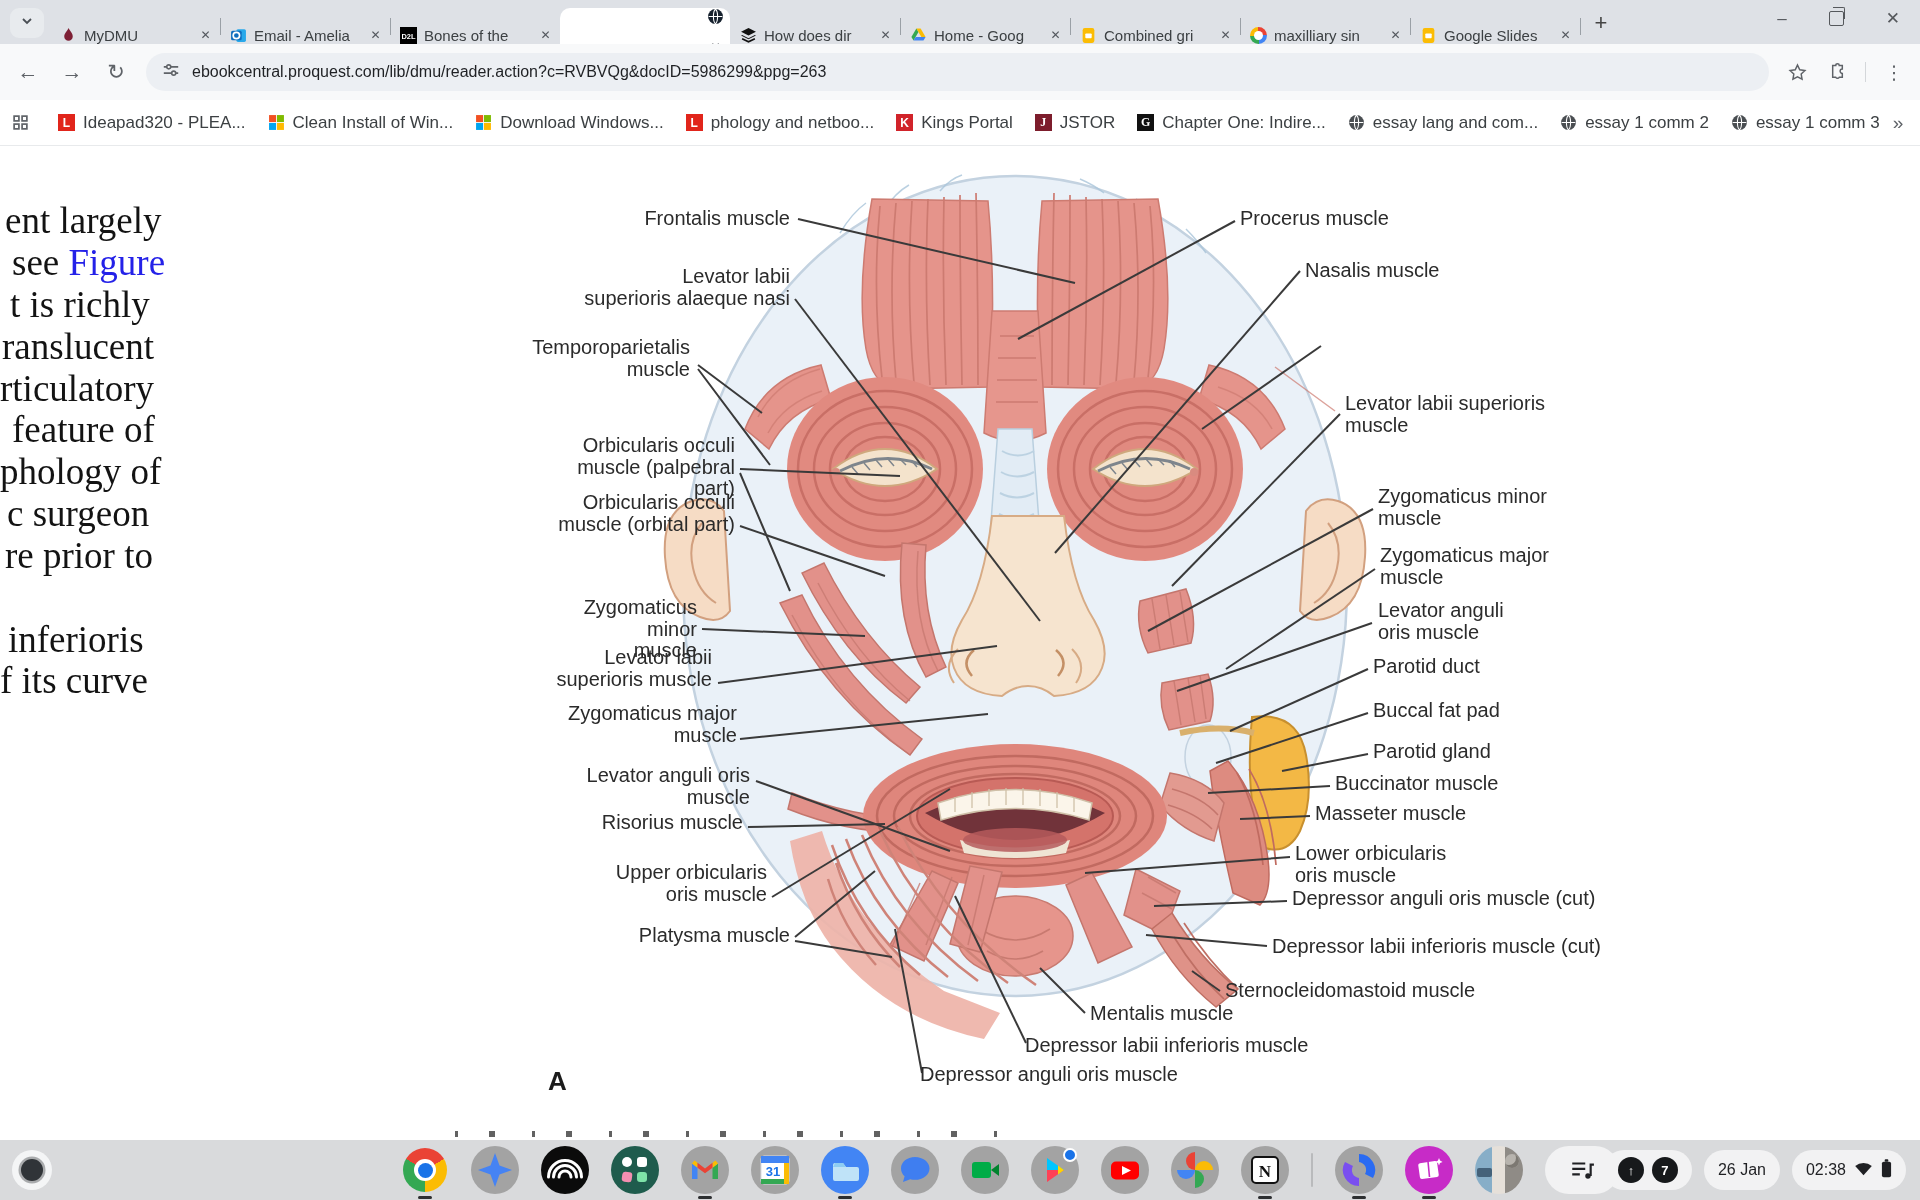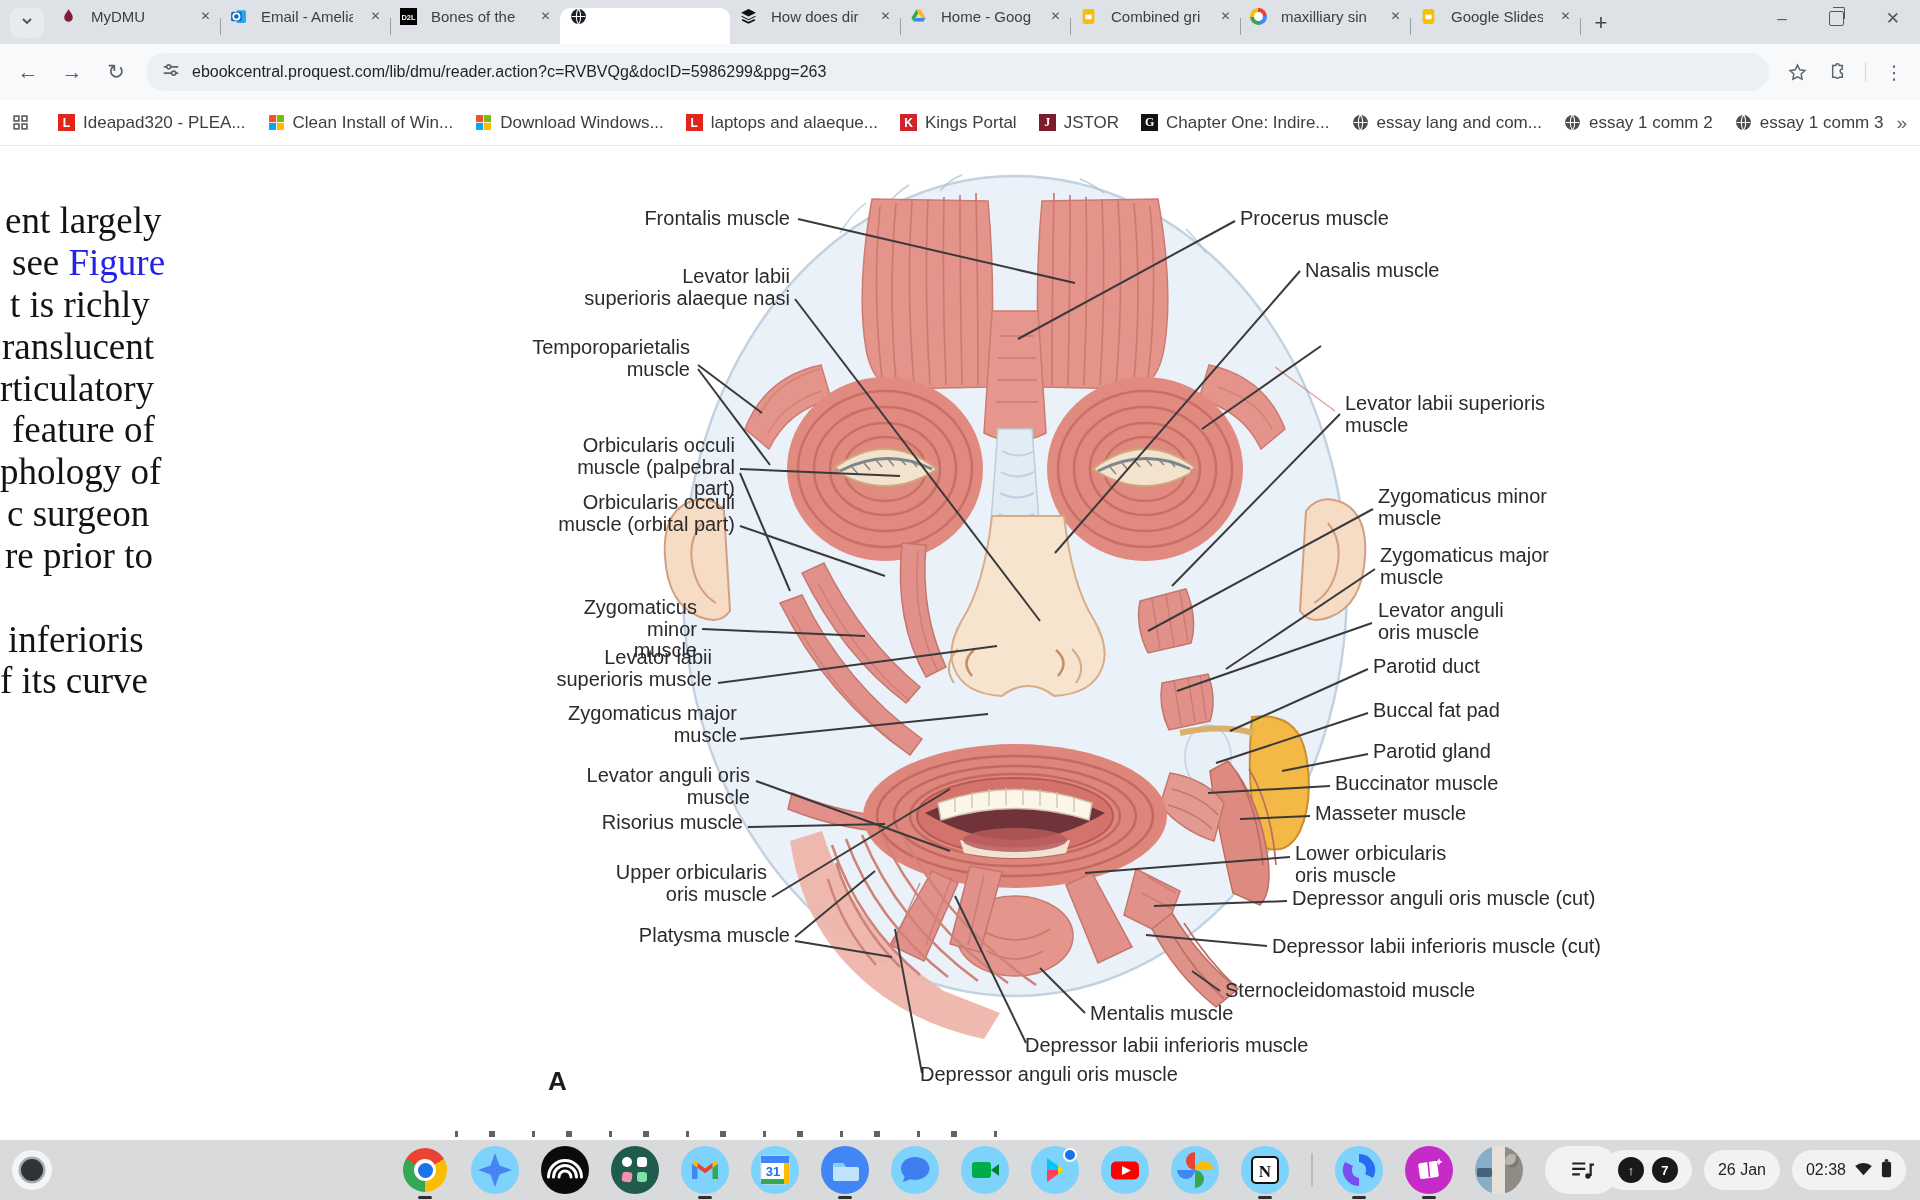--- a/index.html
+++ b/index.html
@@ -3,22 +3,22 @@
 <meta charset="utf-8">
 <style>
   html,body{margin:0;padding:0;background:#000;}
   .screen{position:relative;width:1920px;height:1200px;background:#fff;overflow:hidden;
           font-family:"Liberation Sans",sans-serif;color:#202124;}
   
   .tabstrip{position:absolute;top:0;left:0;right:0;height:44px;background:#dee1e6;
             display:flex;align-items:flex-end;padding-left:10px;box-sizing:border-box;}
   .tabsearch{width:34px;height:30px;margin:0 6px 6px 0;border-radius:9px;background:#e8ebee;
              display:flex;align-items:center;justify-content:center;}
-  .tab{width:170px;height:36px;border-radius:10px 10px 0 0;display:flex;align-items:flex-start;
-       gap:14px;padding:0 6px 0 10px;box-sizing:border-box;position:relative;font-size:15px;color:#3f4synth3;}
+  .tab{width:170px;height:36px;border-radius:10px 10px 0 0;display:flex;align-items:flex-end;
+       gap:7px;padding:0 6px 0 10px;box-sizing:border-box;position:relative;font-size:15px;color:#3f4synth3;}
   .tab{color:#3c4043;}
   .tab:not(.active)::after{content:"";position:absolute;right:-1px;top:10px;height:17px;width:1px;background:#9aa0a6;}
   .tab.active{background:#fff;color:#1f2124;flex-direction:column;}
   .tab .ttl{flex:1;white-space:nowrap;overflow:hidden;}
   .tab .tclose{width:17px;height:17px;line-height:17px;text-align:center;border-radius:50%;
                color:#51565c;font-size:12px;flex:none;}
   .fav{width:17px;height:17px;flex:none;display:inline-flex;}
   .fav svg{width:100%;height:100%;}
   .newtab{width:30px;height:30px;margin:0 0 6px 6px;display:flex;align-items:center;justify-content:center;
           font-size:22px;color:#444;}
@@ -54,21 +54,21 @@
   .lbl.ra{text-align:right;}
   .panelA{position:absolute;font-weight:bold;font-size:26px;color:#1c1c1c;}
   .caption-stub{position:absolute;left:455px;top:984px;width:560px;height:6px;opacity:.8;
     background:repeating-linear-gradient(90deg,#3a3a3a 0 3px,transparent 3px 34px,#3a3a3a 34px 40px,transparent 40px 77px);}
   
   .shelf{position:absolute;bottom:0;left:0;right:0;height:60px;background:#d9dadc;}
   .launcher{position:absolute;left:12px;top:10px;width:40px;height:40px;border-radius:50%;background:#f4f5f6;
             display:flex;align-items:center;justify-content:center;}
   .launcher .inner{width:22px;height:22px;border-radius:50%;background:#303438;box-shadow:0 0 0 2.5px #a9abad;}
   .shelficons{position:absolute;left:401px;top:6px;display:flex;gap:22px;align-items:center;height:48px;}
-  .sicon{width:48px;height:48px;border-radius:50%;background:#7dd3fc;position:relative;flex:none;
+  .sicon{width:48px;height:48px;border-radius:50%;background:#a3a3a3;position:relative;flex:none;
          display:flex;align-items:center;justify-content:center;}
   .sicon svg{width:48px;height:48px;}
   .sicon.run::after{content:"";position:absolute;bottom:-5px;left:17px;width:14px;height:3px;border-radius:2px;background:#2d2f31;}
   .shelf-sep{width:2px;height:34px;background:#b9babc;border-radius:1px;flex:none;}
   .mediapill{width:74px;height:48px;border-radius:24px;background:#f2f2f3;display:flex;align-items:center;justify-content:center;flex:none;}
   .status{position:absolute;right:14px;top:10px;display:flex;gap:12px;align-items:center;}
   .pill{height:40px;border-radius:20px;background:#f2f2f3;display:flex;align-items:center;gap:8px;
         padding:0 14px;font-size:16px;color:#1f2023;}
   .bdot{width:26px;height:26px;border-radius:50%;background:#17191b;color:#fff;display:flex;
         align-items:center;justify-content:center;font-size:13px;font-weight:bold;}
@@ -265,21 +265,21 @@
             <rect x="1" y="1" width="6.6" height="6.6" fill="#f25022"></rect>
             <rect x="8.4" y="1" width="6.6" height="6.6" fill="#7fba00"></rect>
             <rect x="1" y="8.4" width="6.6" height="6.6" fill="#00a4ef"></rect>
             <rect x="8.4" y="8.4" width="6.6" height="6.6" fill="#ffb900"></rect>
           </svg>
         </span>
       <span>Download Windows...</span>
     </div>
     <div class="bm">
       <span class="sqletter" style="background:#e1251b">L</span>
-      <span>laptops and alaeque...</span>
+      <span>phology and netboo...</span>
     </div>
     <div class="bm">
       <span class="sqletter" style="background:#d1232a">K</span>
       <span>Kings Portal</span>
     </div>
     <div class="bm">
       <span class="sqletter" style="background:#7d1d2c;font-family:'Liberation Serif',serif;">J</span>
       <span>JSTOR</span>
     </div>
     <div class="bm">

